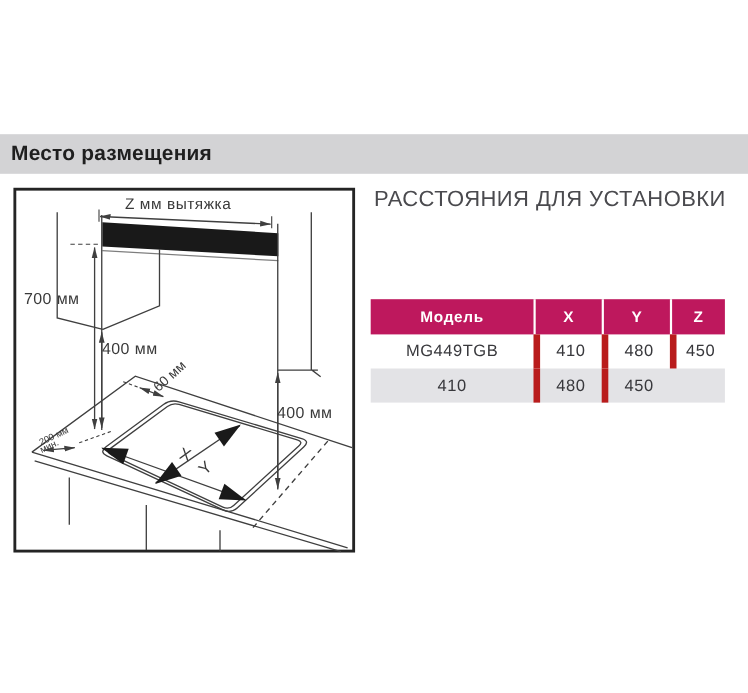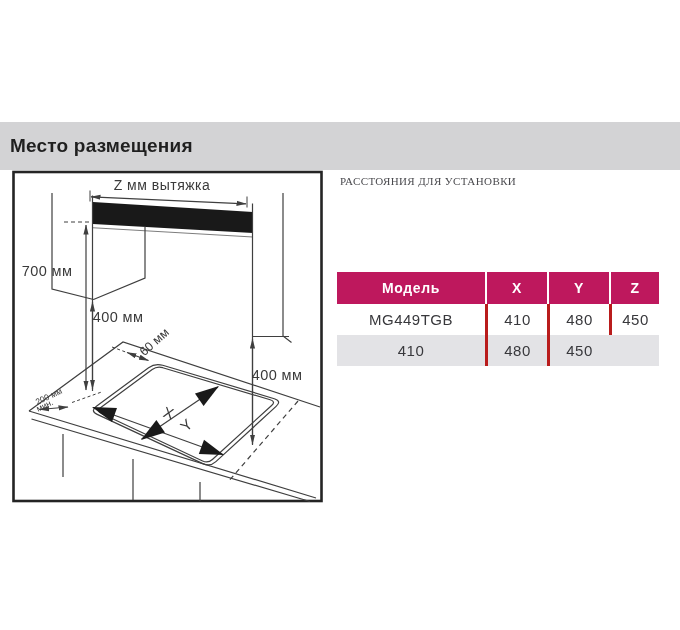--- a/index.html
+++ b/index.html
@@ -1,30 +1,30 @@
 <!DOCTYPE html>
 <html><head>
 <meta charset="utf-8">
 <style>
   html,body{margin:0;padding:0;background:#ffffff;}
   .page{position:relative;width:680px;height:630px;background:#ffffff;overflow:hidden;
         font-family:"Liberation Sans",sans-serif;}
-  .title-bar{position:absolute;left:0;top:122px;width:680px;height:48px;background:#d3d3d5;
+  .title-bar{position:absolute;left:0;top:122px;width:680px;height:36px;background:#d3d3d5;
              display:flex;align-items:center;}
   .title-bar span{margin-left:10px;font-size:19px;font-weight:bold;color:#1f1f1f;letter-spacing:0.2px;}
-  .intro{position:absolute;left:340px;top:171px;color:#4a4a4e;font-size:11px;line-height:21px;
-         letter-spacing:0.4px;font-family:Liberation Serif, serif;}
+  .intro{position:absolute;left:340px;top:171px;color:#4a4a4e;font-size:20px;line-height:21px;
+         letter-spacing:0.4px;}
   .spec-table{position:absolute;left:337px;top:272px;width:322px;}
   .thead{display:grid;grid-template-columns:148px 62px 62px 50px;height:32px;background:#be185d;
          color:#ffffff;font-weight:bold;font-size:14px;letter-spacing:0.6px;}
   .thead .cell{display:flex;align-items:center;justify-content:center;border-left:2px solid #ffffff;}
   .thead .cell:first-child{border-left:none;}
   .trow{display:grid;grid-template-columns:148px 62px 62px 50px;height:31px;color:#38383c;
         font-size:15px;letter-spacing:0.5px;}
-  .trow .cell{display:flex;align-items:center;justify-content:center;border-left:3px solid #b91c1c;}
+  .trow .cell{display:flex;align-items:center;justify-content:center;border-left:6px solid #b91c1c;}
   .trow .cell:first-child{border-left:none;}
   .trow.alt{background:#e3e3e6;}
   svg.diagram{position:absolute;left:0;top:160px;}
   svg.diagram text{font-family:"Liberation Sans",sans-serif;fill:#3a3a3a;}
   svg.diagram .ln{stroke:#3f3f3f;stroke-width:1.2;fill:none;}
   svg.diagram .thin{stroke:#3f3f3f;stroke-width:1;fill:none;}
 </style>
 </head>
 <body>
 

